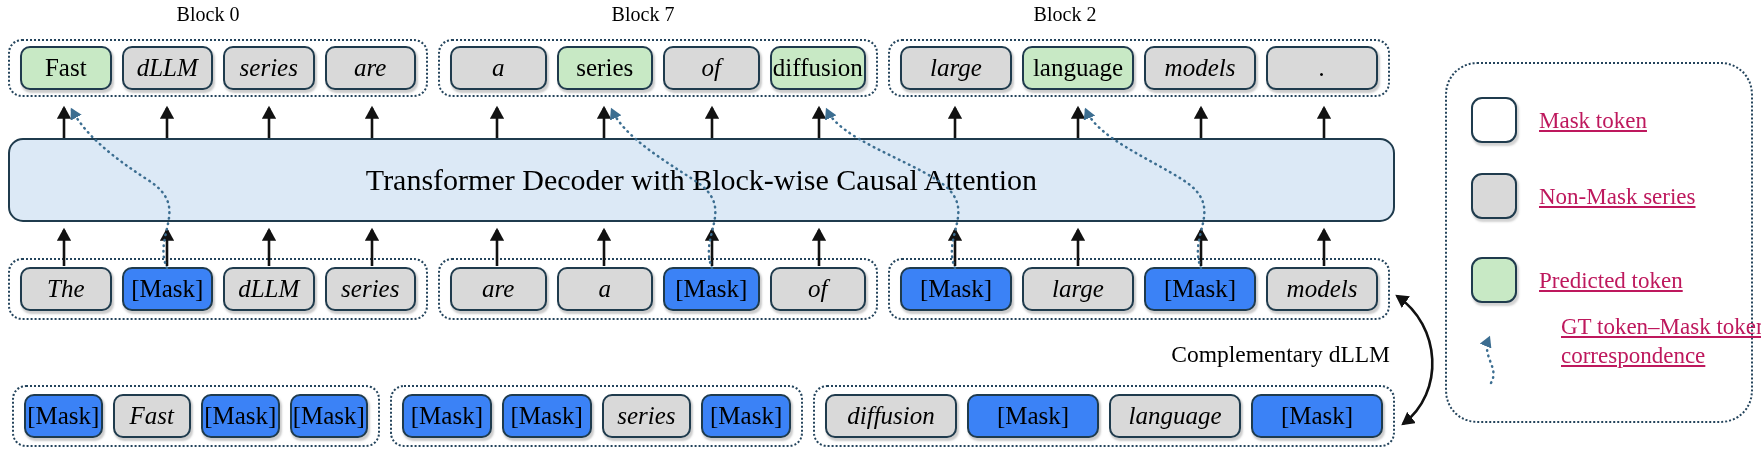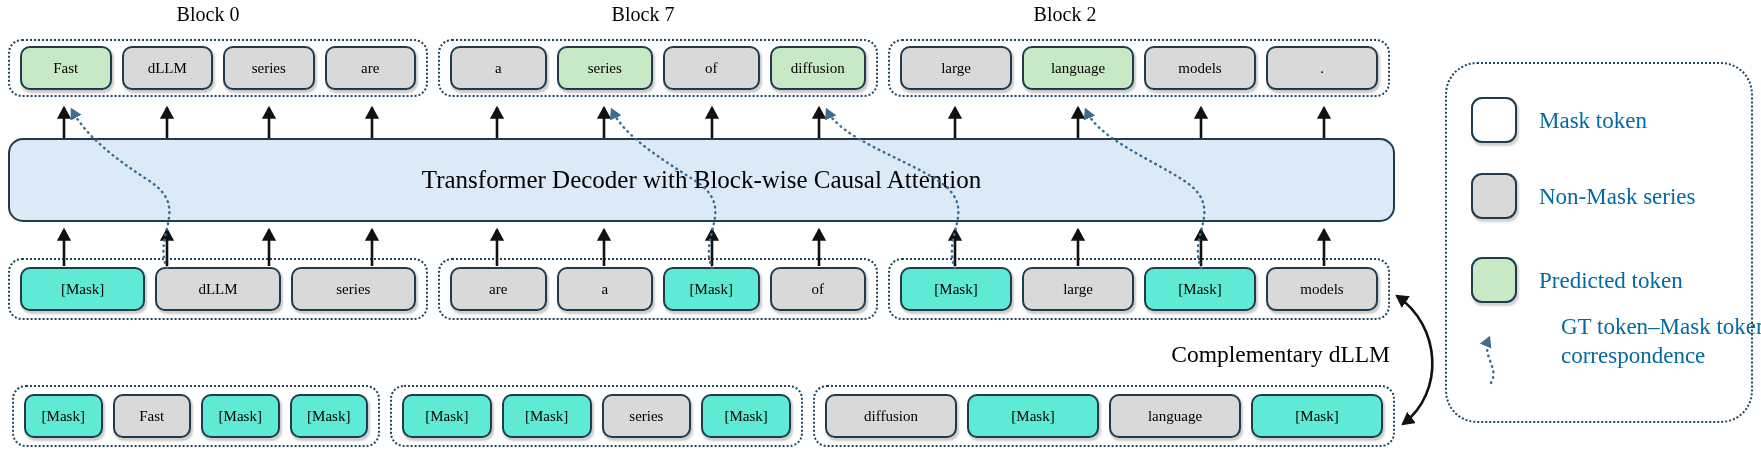--- a/index.html
+++ b/index.html
@@ -23,37 +23,37 @@
     gap:10px;padding:0 10px;
     background:transparent;
   }
   .tk{
     flex:1 1 0;
     height:44px;
     border:2.5px solid #1f3b4d;
     border-radius:10px;
     box-sizing:border-box;
     display:flex;align-items:center;justify-content:center;
-    font-size:15px;color:#000;
+    font-size:25px;color:#000;
     box-shadow:1.5px 2.5px 2px rgba(110,110,110,0.35);
     background:#fff;
     white-space:nowrap;
     z-index:2;
   }
-  .tk.n{background:#d9d9d9;}
+  .tk.n{background:#d9d9d9;font-style:italic;}
   .tk.g{background:#c8e9c5;}
-  .tk.m{background:#5eead4;}
+  .tk.m{background:#3b82f6;}
   .transformer{
     position:absolute;left:8px;top:138px;width:1387px;height:84px;
     background:#dce9f6;
     border:2.5px solid #1f3b4d;
     border-radius:15px;
     box-sizing:border-box;
     display:flex;align-items:center;justify-content:center;
-    font-size:25px;color:#000;
+    font-size:30px;color:#000;
     z-index:1;
   }
   .comp-label{
     position:absolute;left:1000px;top:341px;width:390px;
     text-align:right;font-size:23.5px;color:#000;
   }
   .legend{
     position:absolute;left:1445px;top:62px;width:308px;height:361px;
     border:2.5px dotted #24445c;
     border-radius:32px;
@@ -65,21 +65,21 @@
   }
   .swatch{
     width:46px;height:46px;flex:0 0 46px;
     border:2.5px solid #1f3b4d;border-radius:11px;
     box-sizing:border-box;
     box-shadow:1.5px 2.5px 2px rgba(110,110,110,0.3);
   }
   .swatch.mask{background:#ffffff;}
   .swatch.nonmask{background:#d9d9d9;}
   .swatch.pred{background:#c8e9c5;}
-  .legend-text{font-size:23px;color:#0369a1;line-height:29px;}
+  .legend-text{font-size:23px;color:#be185d;line-height:29px;text-decoration:underline;}
   .legend-row.gt .legend-text{width:218px;margin-left:28px;}
   .gt-spacer{width:40px;height:46px;flex:0 0 40px;}
   .overlay{
     position:absolute;left:0;top:0;width:1761px;height:459px;
     z-index:5;pointer-events:none;
   }
   .sa{stroke:#111111;stroke-width:2.6;fill:none;}
   .gtp{stroke:#3c6e91;stroke-width:2.5;fill:none;
        stroke-dasharray:0.6 5;stroke-linecap:round;}
 </style>
@@ -109,20 +109,21 @@
     <div class="tk g">language</div>
     <div class="tk n">models</div>
     <div class="tk n">.</div>
   </div>
 
   <div class="transformer">
     <span>Transformer Decoder with Block-wise Causal Attention</span>
   </div>
 
   <div class="t-container" style="left:8px;top:258px;width:420px;height:62px">
+    <div class="tk n">The</div>
     <div class="tk m">[Mask]</div>
     <div class="tk n">dLLM</div>
     <div class="tk n">series</div>
   </div>
   <div class="t-container" style="left:438px;top:258px;width:440px;height:62px">
     <div class="tk n">are</div>
     <div class="tk n">a</div>
     <div class="tk m">[Mask]</div>
     <div class="tk n">of</div>
   </div>

